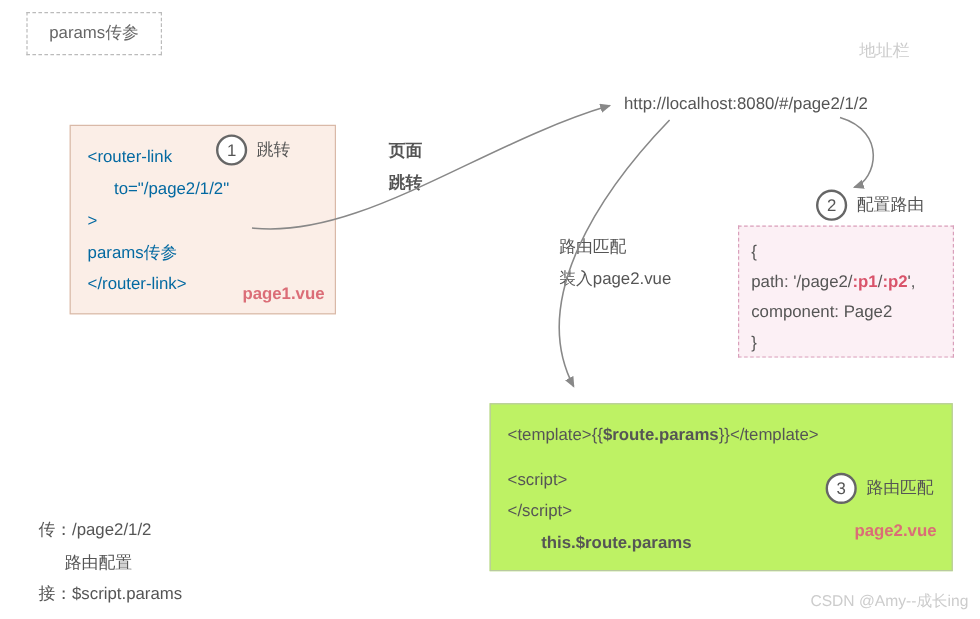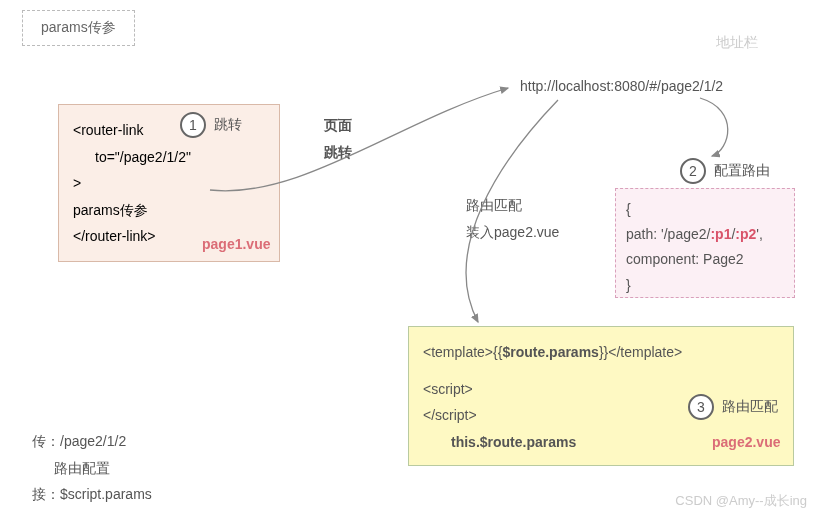--- a/index.html
+++ b/index.html
@@ -27,32 +27,33 @@
   }
   .code-box {
     position: absolute;
     padding: 12px 14px;
     line-height: 1.9;
     font-size: 14px;
   }
   .page1 {
     border: 1px solid #d9b9a8;
     background: #fbeee7;
-    color: #000000;
+    color: #0369a1;
   }
   .route-box {
     border: 1px dashed #d9a0bb;
     background: #fcf0f5;
     color: #555;
     line-height: 1.8;
   }
   .page2 {
     border: 1px solid #b9caa0;
-    background: #fef9c3;
-    color: #555;
+    background: #bef264;
+    color: #555;
+    margin-top: 10px;
   }
   .circle-num {
     display: inline-flex;
     width: 26px;
     height: 26px;
     border: 2px solid #666;
     border-radius: 50%;
     align-items: center;
     justify-content: center;
     font-size: 14px;

